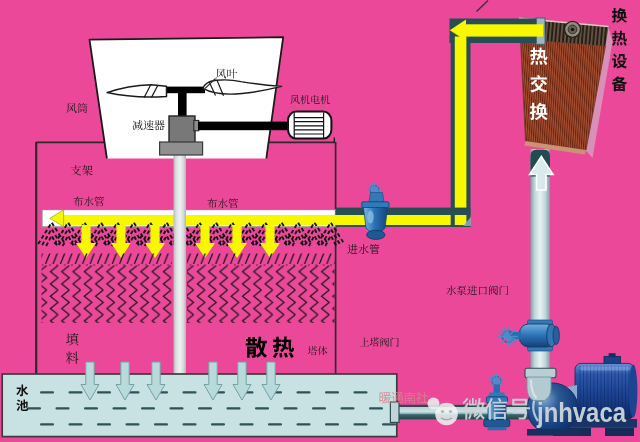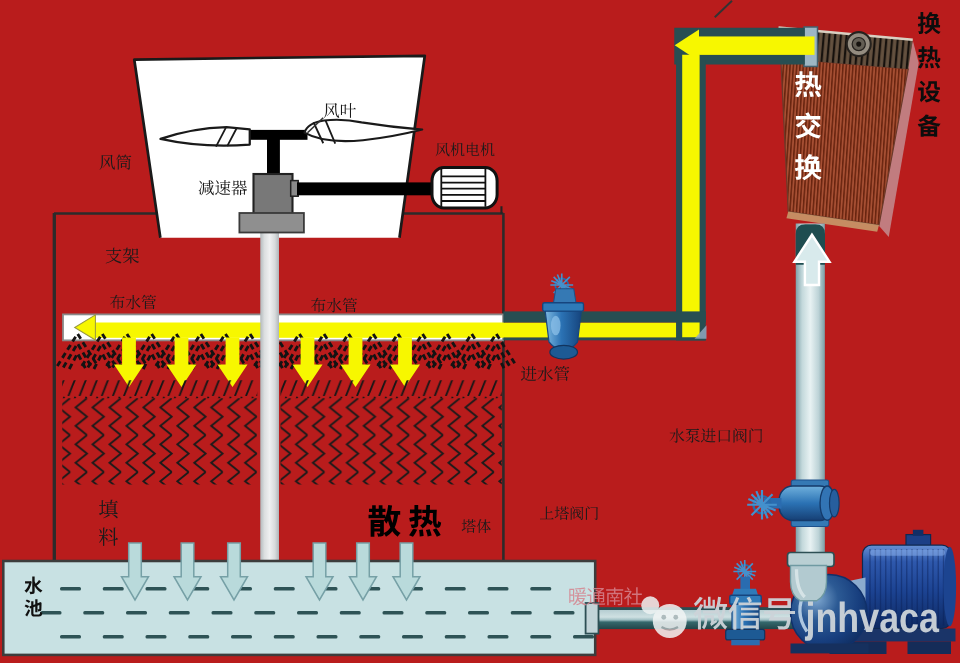--- a/index.html
+++ b/index.html
@@ -1,15 +1,15 @@
 <!DOCTYPE html>
 <html><head><meta charset="utf-8">
 <style>
 html,body{margin:0;padding:0;background:#ffffff;}
-#wrap{position:relative;width:640px;height:442px;overflow:hidden;background:#b91c1c;text-align:center;}
+#wrap{position:relative;width:640px;height:442px;overflow:hidden;background:#ec4899;text-align:center;}
 </style></head>
 <body>
 <div id="wrap"><svg width="640" height="442" viewBox="0 0 640 442">
       <defs>
 <linearGradient id="colG" x1="0" y1="0" x2="1" y2="0">
  <stop offset="0" stop-color="#b3b9bc"></stop>
           <stop offset="0.22" stop-color="#dbdedf"></stop>
  <stop offset="0.5" stop-color="#eff0f1"></stop>
           <stop offset="0.78" stop-color="#d8dbdc"></stop>
  <stop offset="1" stop-color="#afb5b9"></stop>

